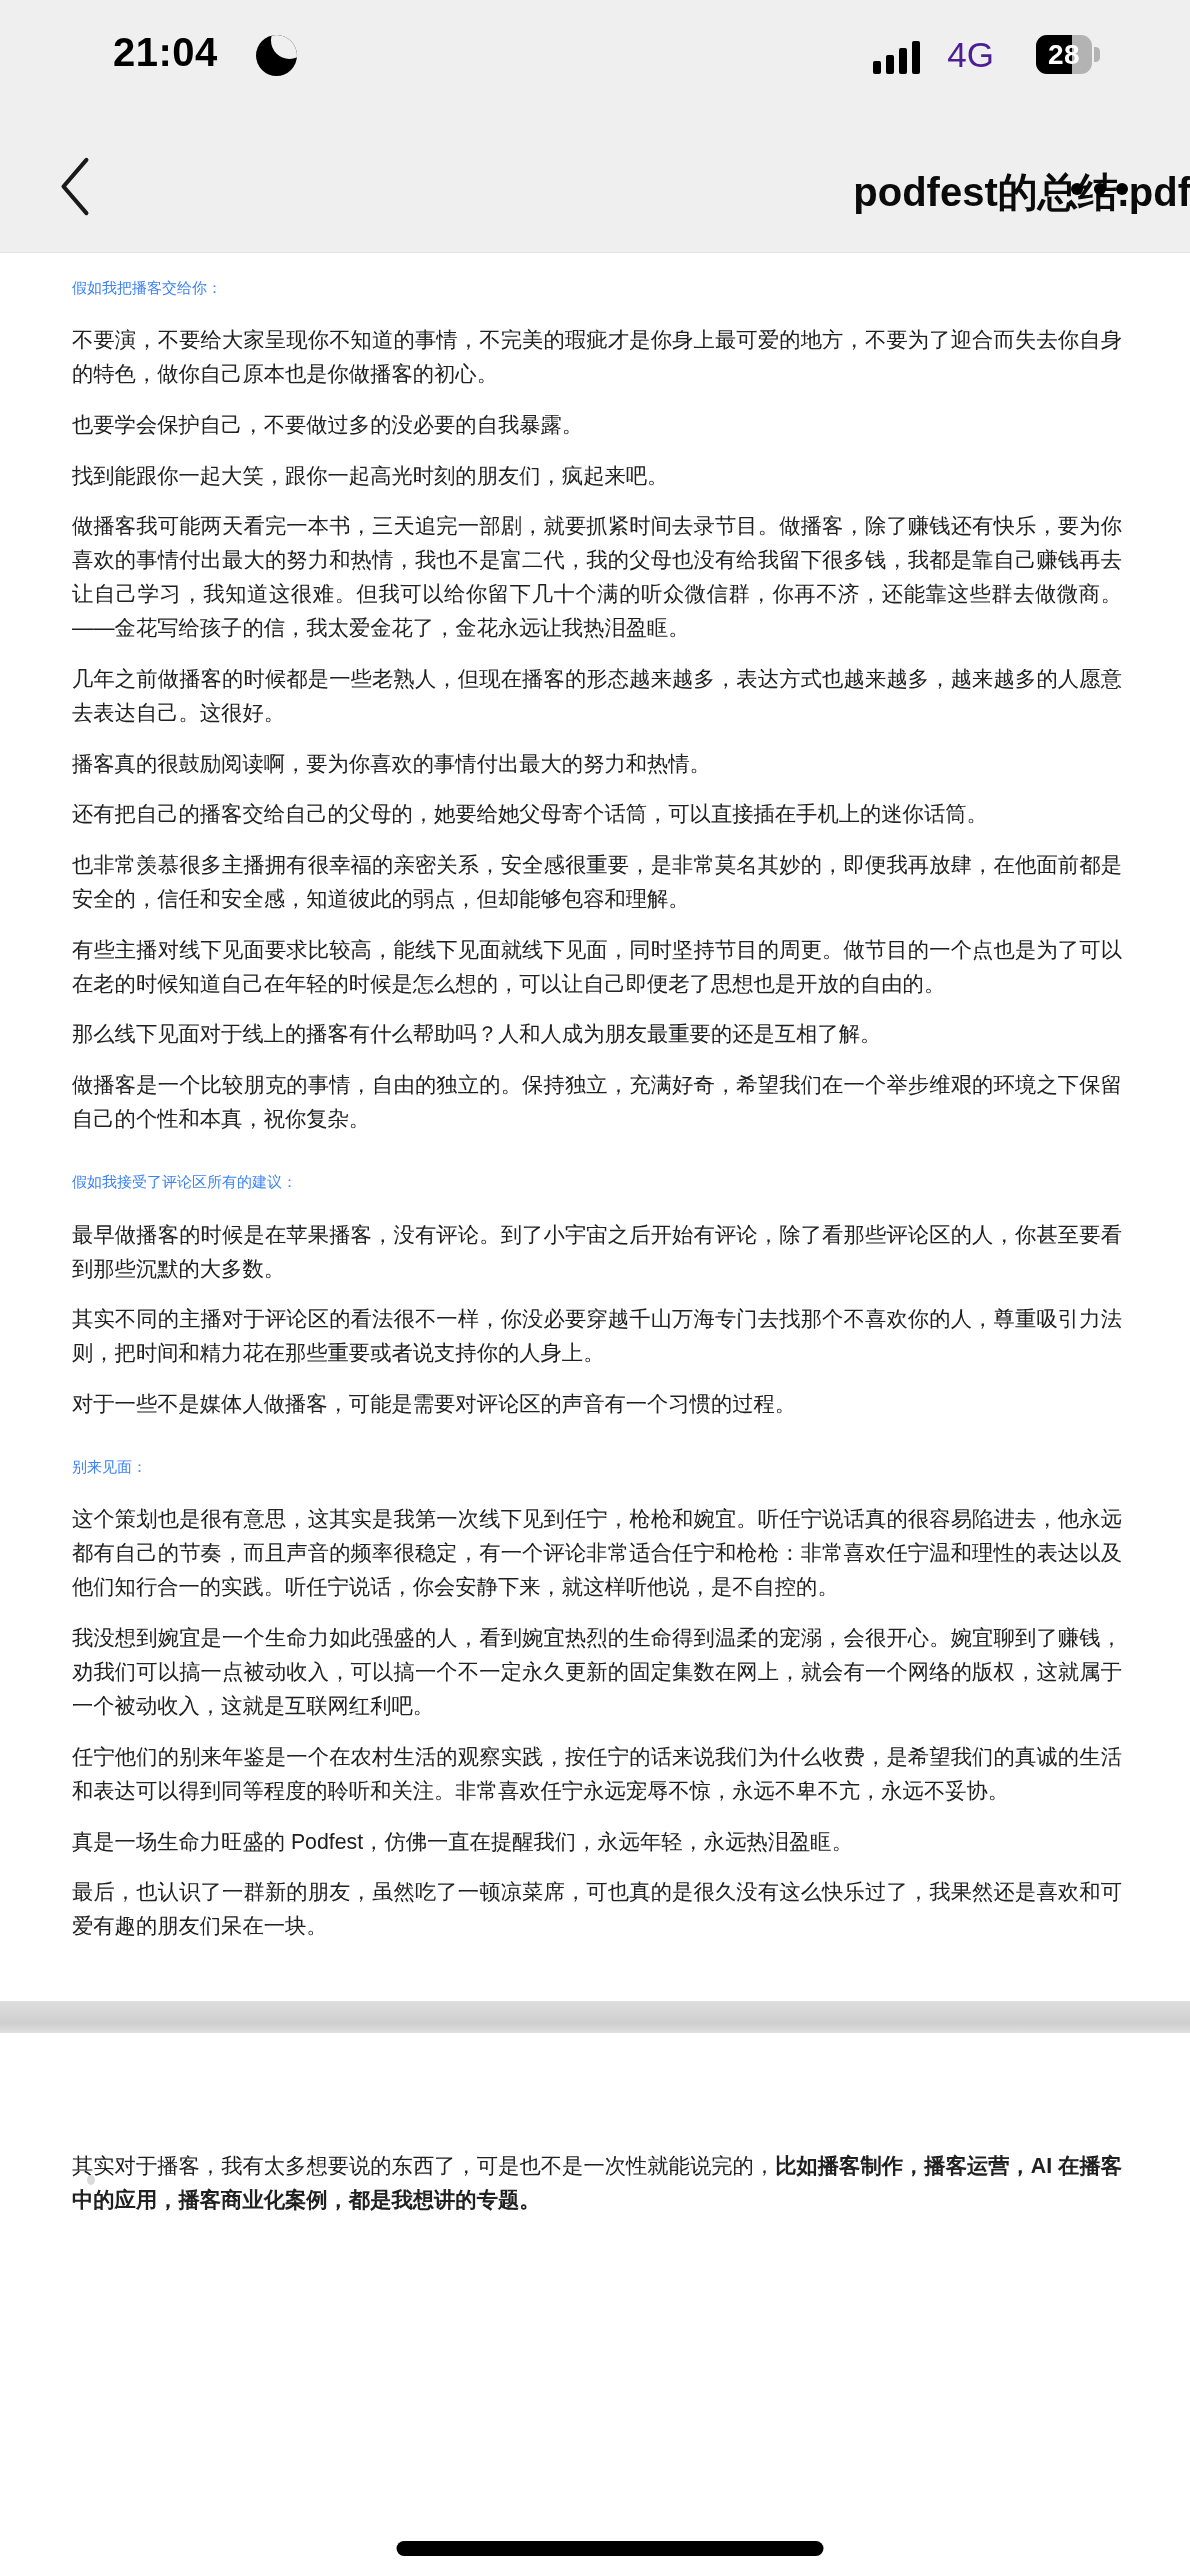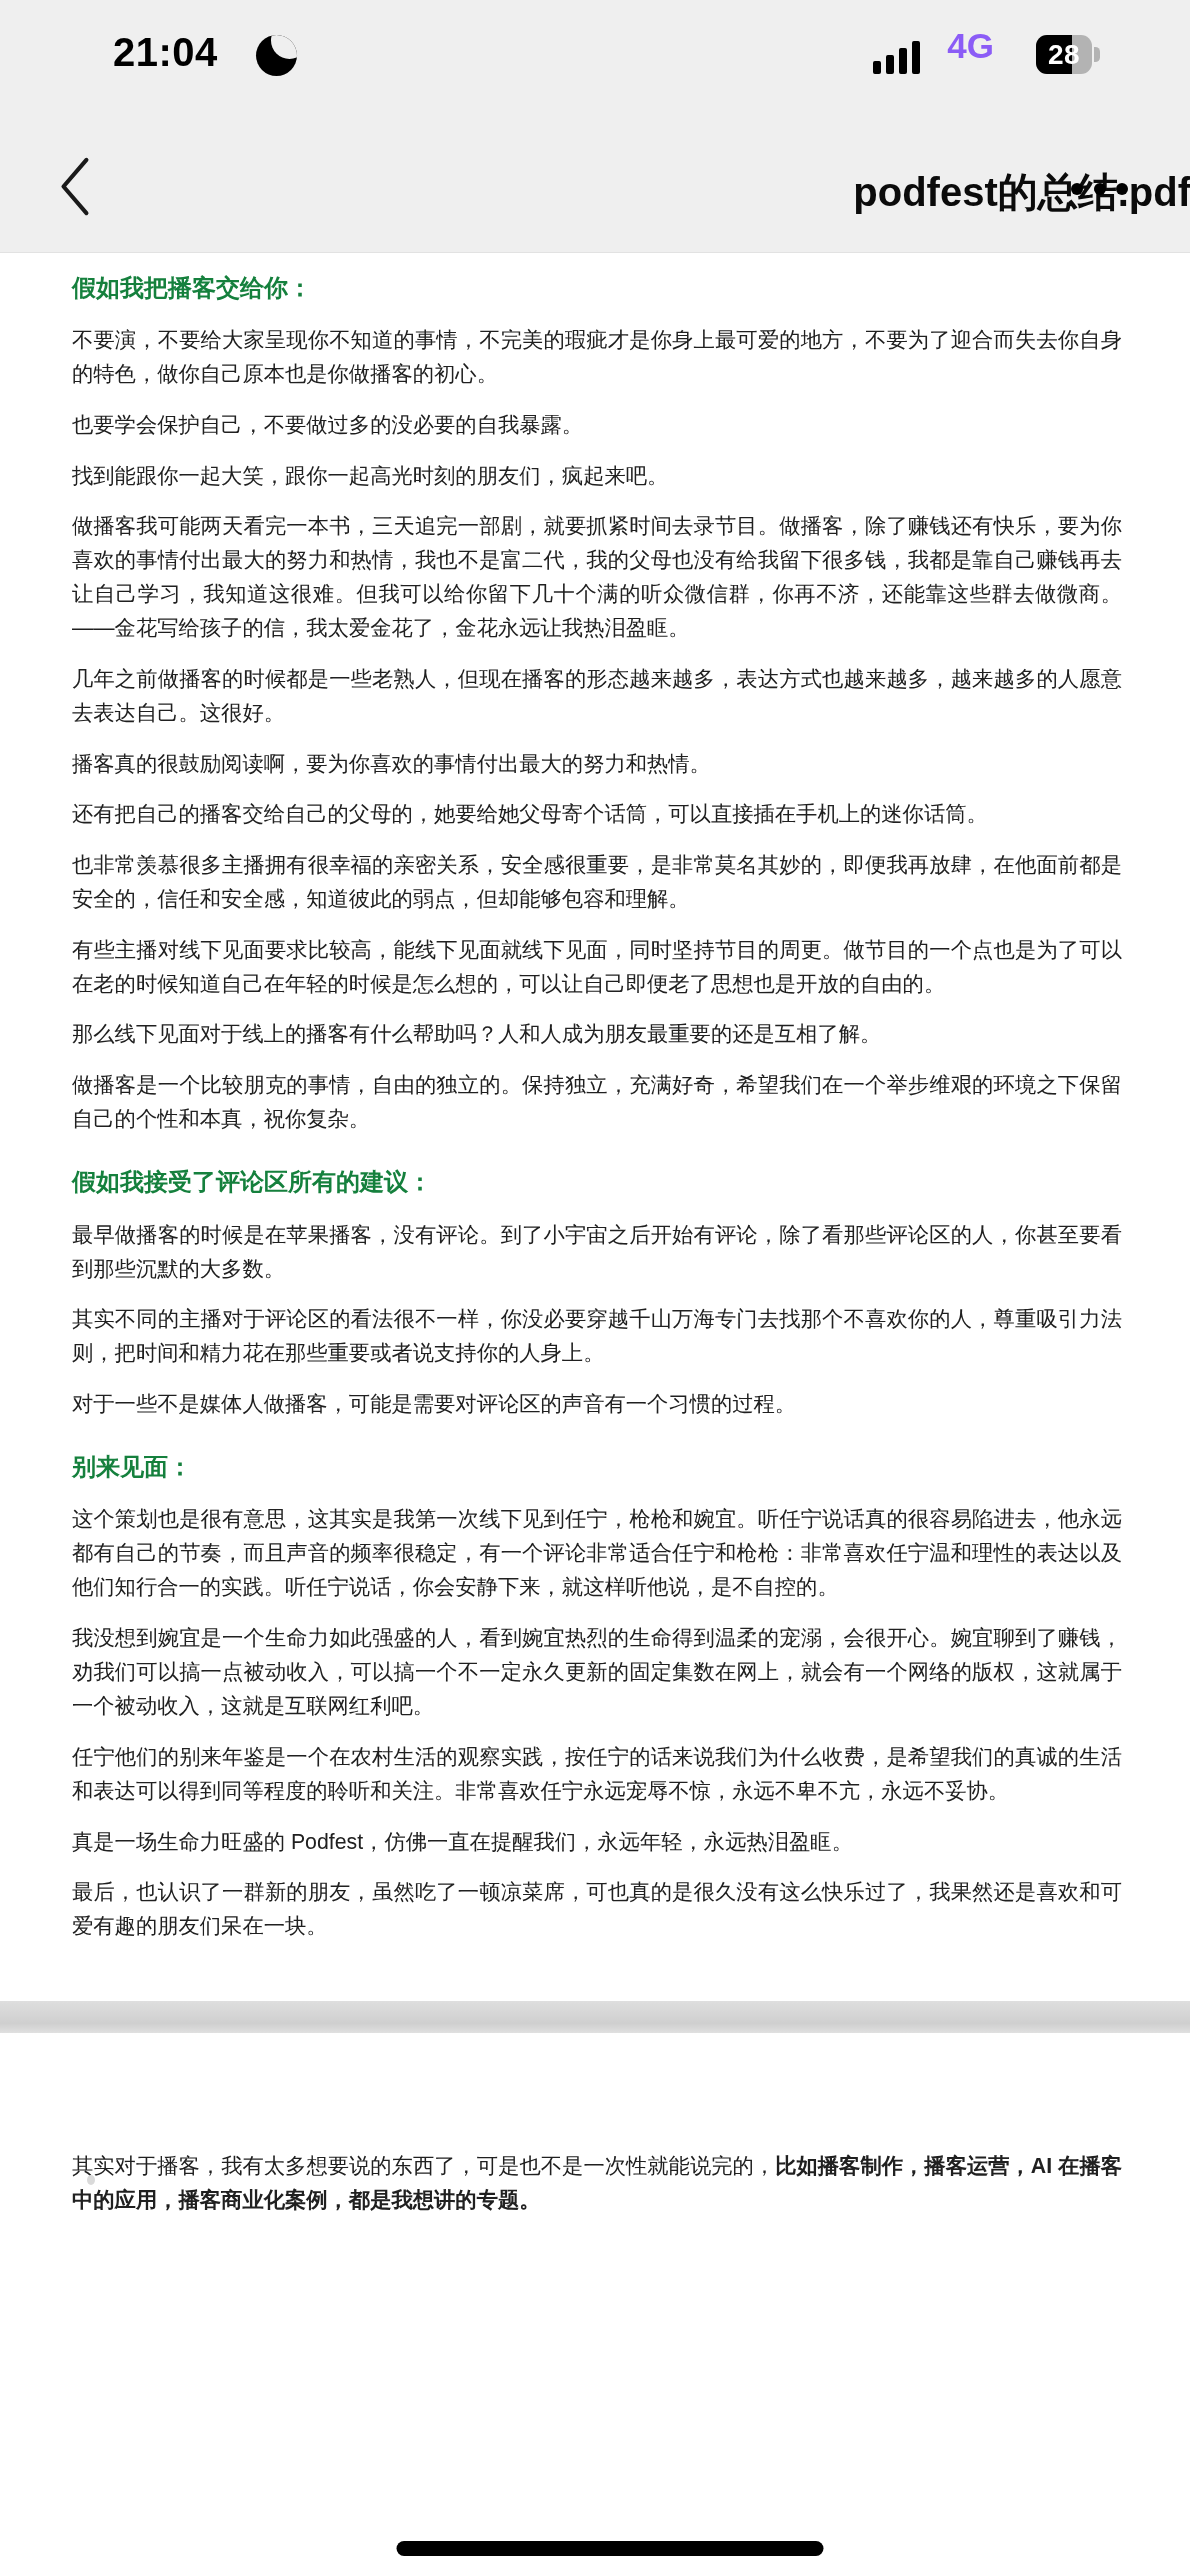--- a/index.html
+++ b/index.html
@@ -10,41 +10,41 @@
   .chrome{position:absolute;top:0;left:0;width:1191px;height:253px;background:#efefef;border-bottom:0.9px solid #e2e2e2;box-sizing:border-box;z-index:5;}
 
   .time{position:absolute;left:113px;top:30px;font-size:40px;font-weight:600;color:#000;letter-spacing:0.5px;}
   .moon{position:absolute;left:256px;top:35px;width:41px;height:41px;border-radius:50%;background:#000;overflow:hidden;}
   .moon::after{content:"";position:absolute;width:37px;height:37px;border-radius:50%;background:#efefef;top:-13px;right:-11px;}
 
   .signal{position:absolute;right:271px;top:41px;display:flex;align-items:flex-end;gap:4.6px;height:33px;}
   .signal span{display:block;width:8.3px;background:#000;border-radius:1.9px;}
   .signal .b1{height:13px}.signal .b2{height:19.5px}.signal .b3{height:26px}.signal .b4{height:33px}
 
-  .net{position:absolute;right:197px;top:26px;font-size:35px;font-weight:700;color:#8b5cf6;}
+  .net{position:absolute;right:197px;top:35px;font-size:35px;font-weight:400;color:#4c1d95;}
 
   .batt{position:absolute;right:99px;top:35px;width:56px;height:39px;border-radius:11px;background:#b3b3b3;overflow:hidden;}
   .batt .fill{position:absolute;left:0;top:0;bottom:0;width:36px;background:#000;}
   .batt .pct{position:absolute;inset:0;display:flex;align-items:center;justify-content:center;color:#fff;font-size:28px;font-weight:700;letter-spacing:0.5px;}
   .batt-nub{position:absolute;right:91px;top:47px;width:6.5px;height:15px;border-radius:0 4.6px 4.6px 0;background:#b3b3b3;}
 
   .back-btn{position:absolute;left:52px;top:154px;width:45px;height:67px;display:flex;align-items:center;justify-content:center;cursor:pointer;background:none;border:none;padding:0;}
   .nav-title{position:absolute;left:0;right:0;top:165px;text-align:right;font-size:40px;font-weight:600;color:#0b0b0b;}
   .more-btn{position:absolute;right:45px;top:156px;width:93px;height:65px;display:flex;align-items:center;justify-content:center;gap:10.2px;cursor:pointer;background:none;border:none;padding:0;}
   .more-btn i{display:block;width:12px;height:12px;border-radius:50%;background:#000;}
 
   
   .pdf-scroll{position:absolute;top:253px;left:0;width:1191px;height:2323px;background:#fff;}
   .pdf-page{box-sizing:border-box;background:#fff;color:#202020;}
   .page-1{position:absolute;top:0;left:0;width:1191px;height:1748px;padding:16.7px 69px 0 72px;overflow:hidden;box-shadow:0 5.6px 9.3px rgba(0,0,0,.06);}
   .page-gap{position:absolute;top:1748px;left:0;width:1191px;height:32px;background:linear-gradient(180deg,#dedede 0%,#d6d6d6 40%,#cfcfcf 70%,#e0e0e0 100%);}
   .page-2{position:absolute;top:1848px;left:0;width:1191px;height:543px;padding:48px 69px 0 72px;overflow:hidden;}
 
   .pdf-page p{margin:0 0 16.7px 0;font-size:21.3px;line-height:34px;text-align:justify;}
-  .pdf-page h2{margin:0 0 18.5px 0;font-size:24px;line-height:35px;font-weight:700;color:#15803d;}
+  .pdf-page h2{margin:0 0 18.5px 0;font-size:15px;line-height:35px;font-weight:400;color:#3b82f6;}
   .pdf-page h2.not-first{margin-top:28px;}
   .pdf-page .b{font-weight:700;}
 
   .ink-dot{position:absolute;left:87px;top:143px;width:8.3px;height:10.2px;border-radius:50%;background:#dadada;}
 
   
   .home-indicator{position:absolute;left:50%;transform:translateX(-50%);bottom:20.4px;width:427px;height:15px;border-radius:8.3px;background:#000;z-index:6;}
 </style>
 </head>
 <body>

